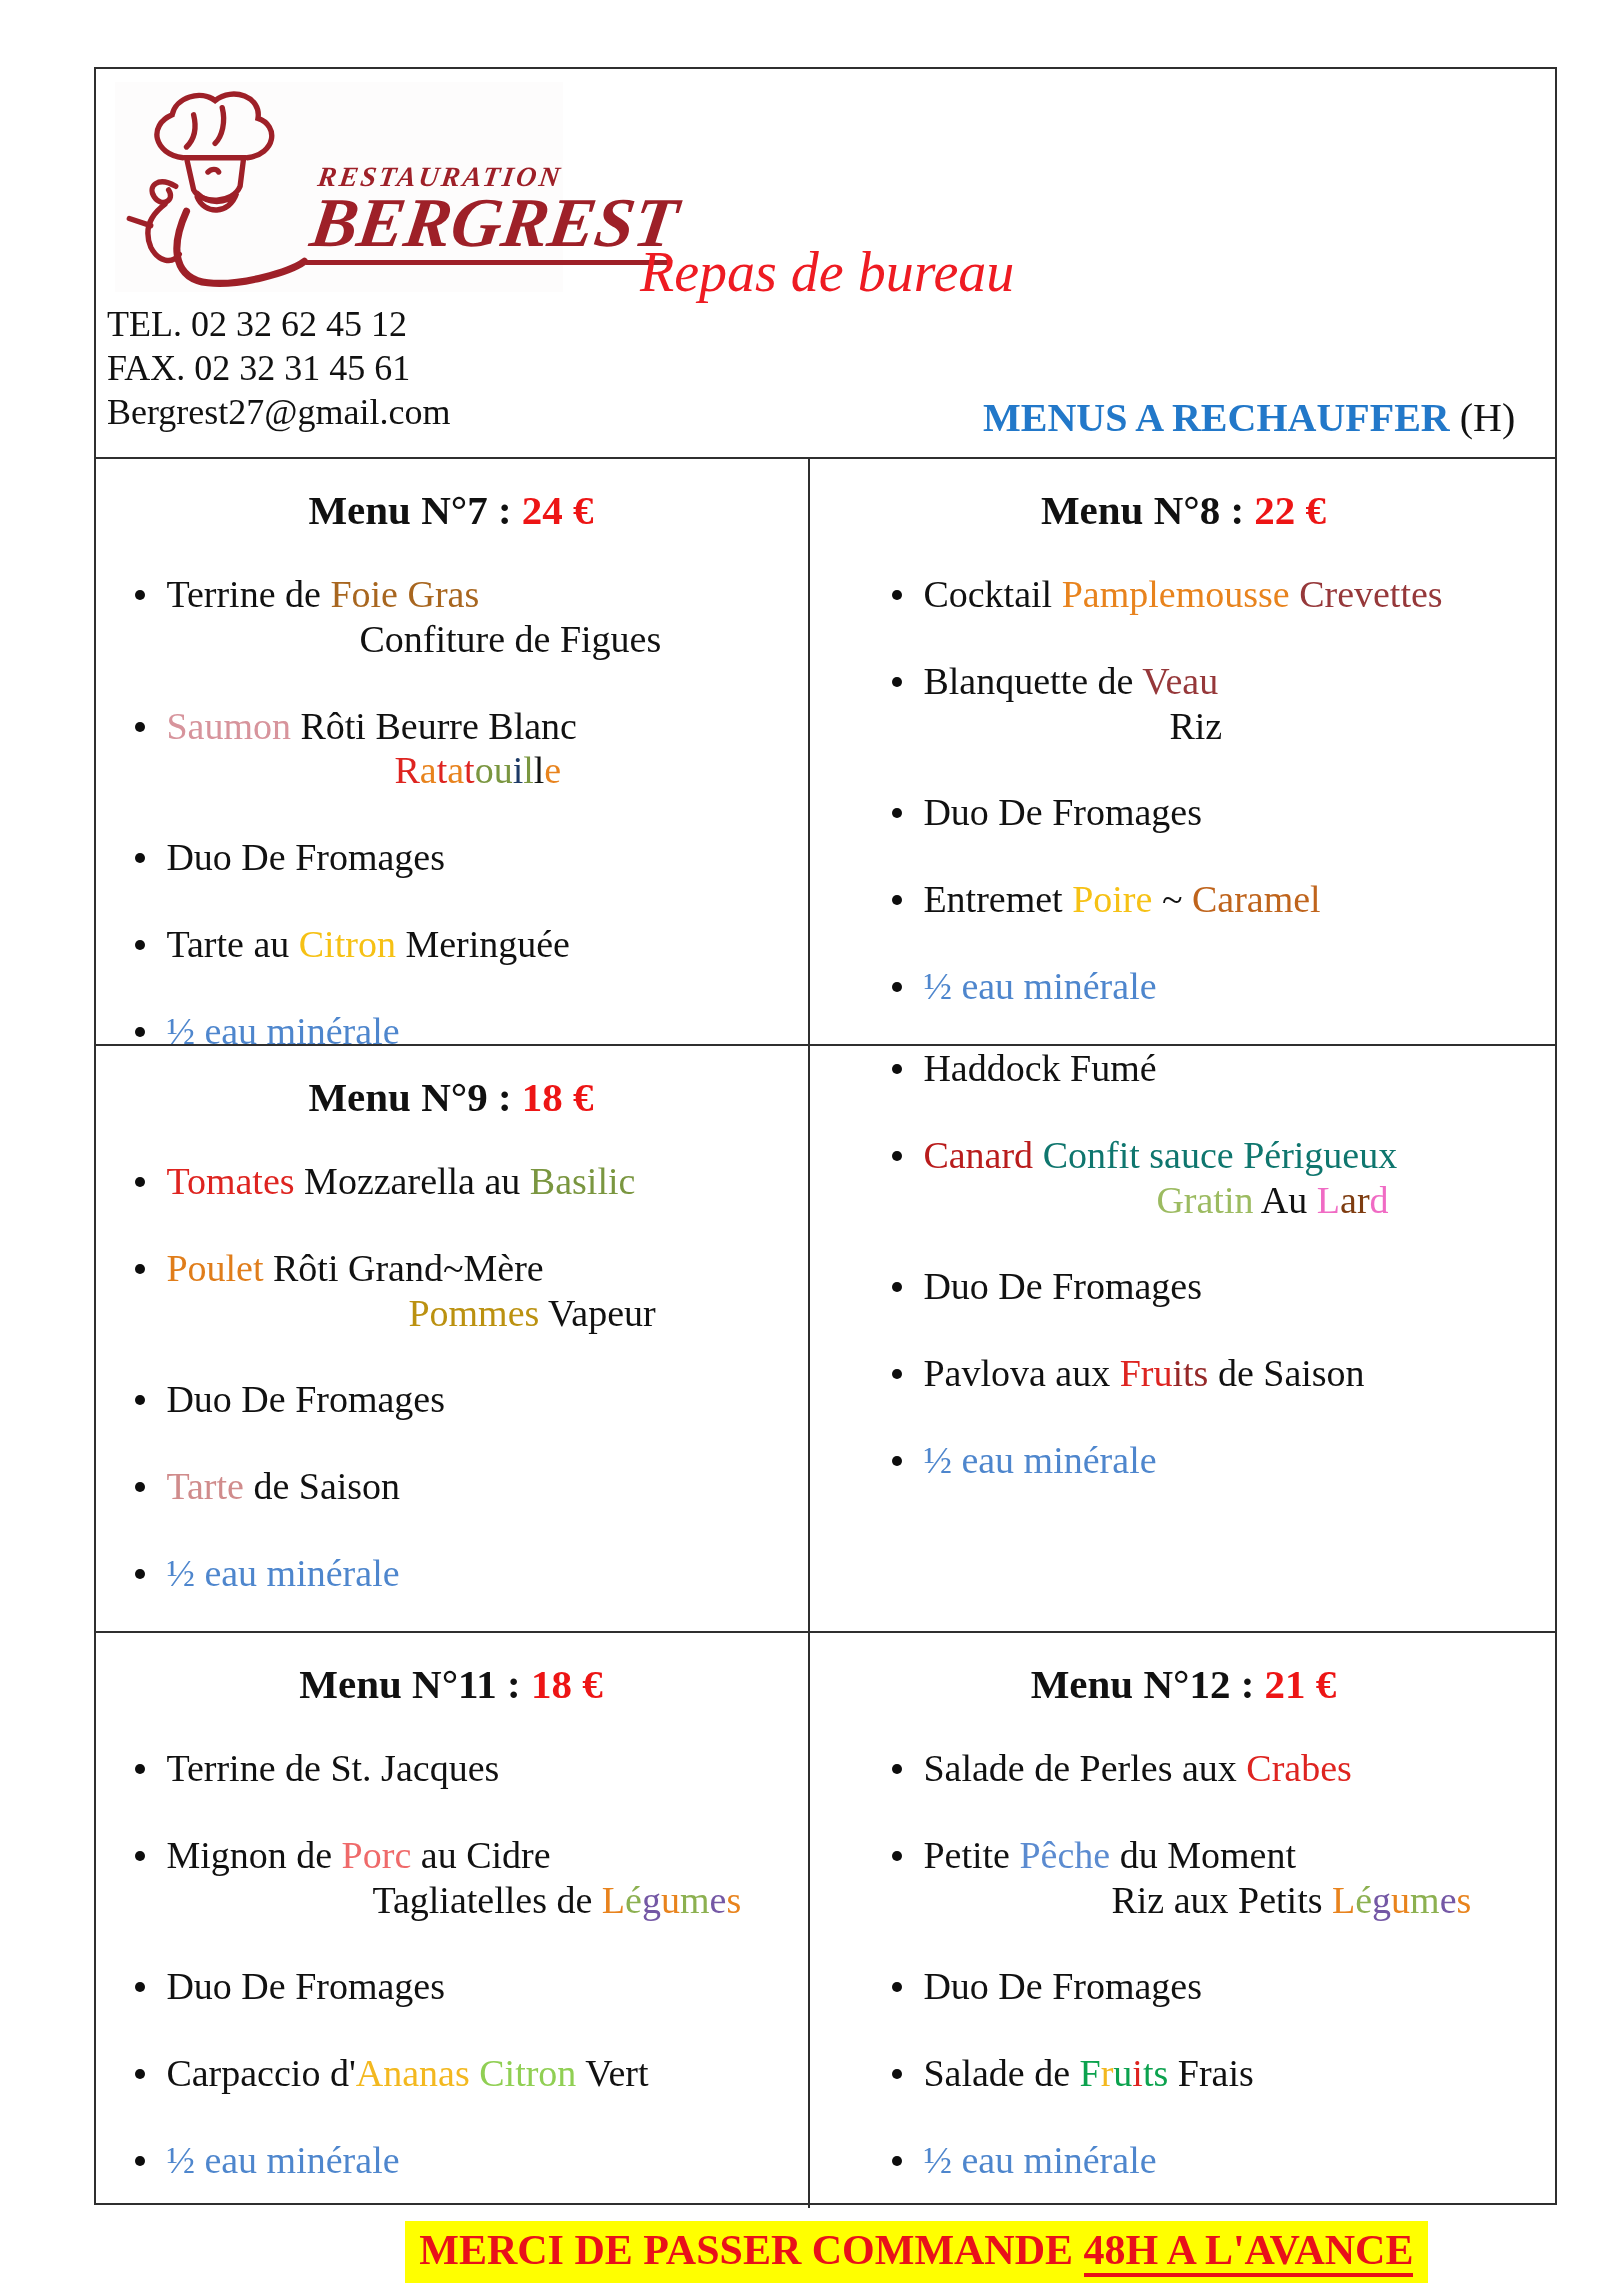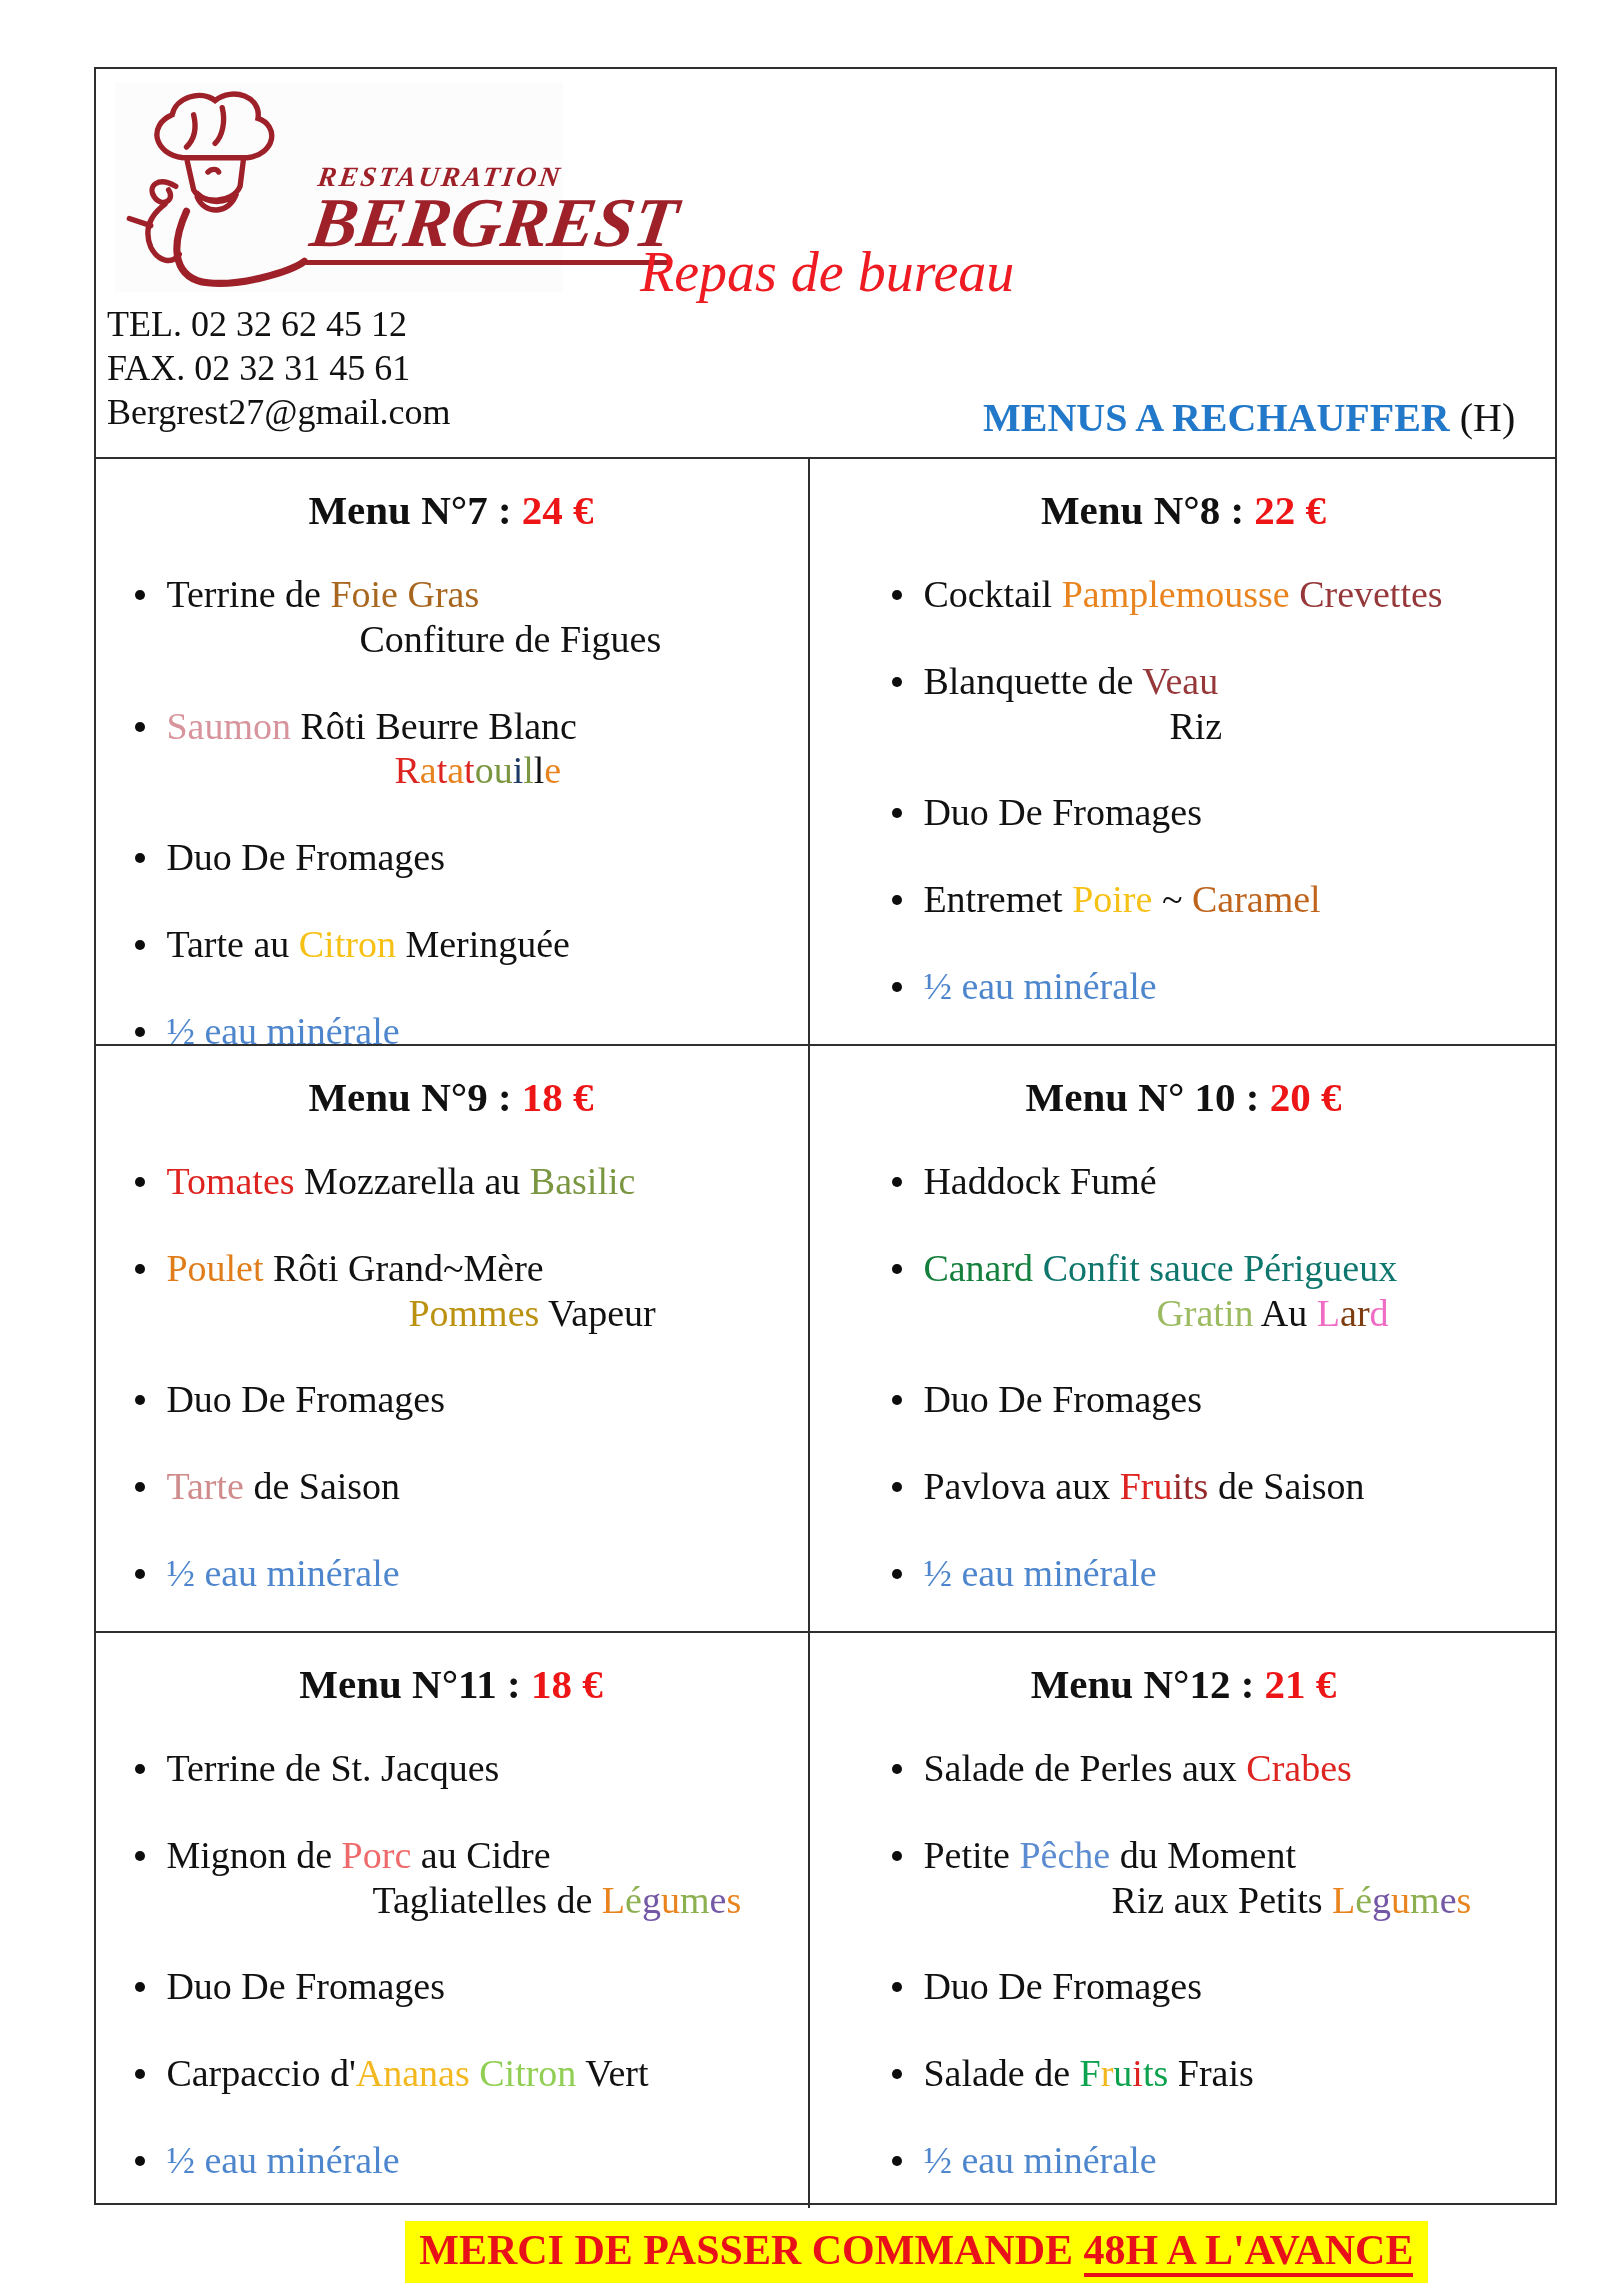--- a/index.html
+++ b/index.html
@@ -192,32 +192,31 @@
           </div>
           <div class="item">
             <span class="bullet"></span>
             <div class="lines">
               <div><span style="color: rgb(78, 134, 205);">½ eau minérale</span></div>
             </div>
           </div>
         </div>
       </div>
       <div class="cell col1 row1">
-        <div class="menu-head"><span>Menu N° 10 : </span><span class="price">20 €</span></div>
         <div class="items">
           <div class="item">
             <span class="bullet"></span>
             <div class="lines">
               <div><span style="color: rgb(17, 17, 17);">Haddock Fumé</span></div>
             </div>
           </div>
           <div class="item">
             <span class="bullet"></span>
             <div class="lines">
-              <div><span style="color: #15803d;">Canard</span><span style="color: #0f766e;"> Confit sauce Périgueux</span></div>
+              <div><span style="color: #b91c1c;">Canard</span><span style="color: #0f766e;"> Confit sauce Périgueux</span></div>
               <div style="margin-left: 233px;"><span style="color: rgb(156, 187, 97);">Gratin</span><span style="color: rgb(17, 17, 17);"> Au </span><span style="color: rgb(240, 107, 196);">L</span><span style="color: rgb(126, 60, 16);">ar</span><span style="color: rgb(240, 107, 196);">d</span></div>
             </div>
           </div>
           <div class="item">
             <span class="bullet"></span>
             <div class="lines">
               <div><span style="color: rgb(17, 17, 17);">Duo De Fromages</span></div>
             </div>
           </div>
           <div class="item">

